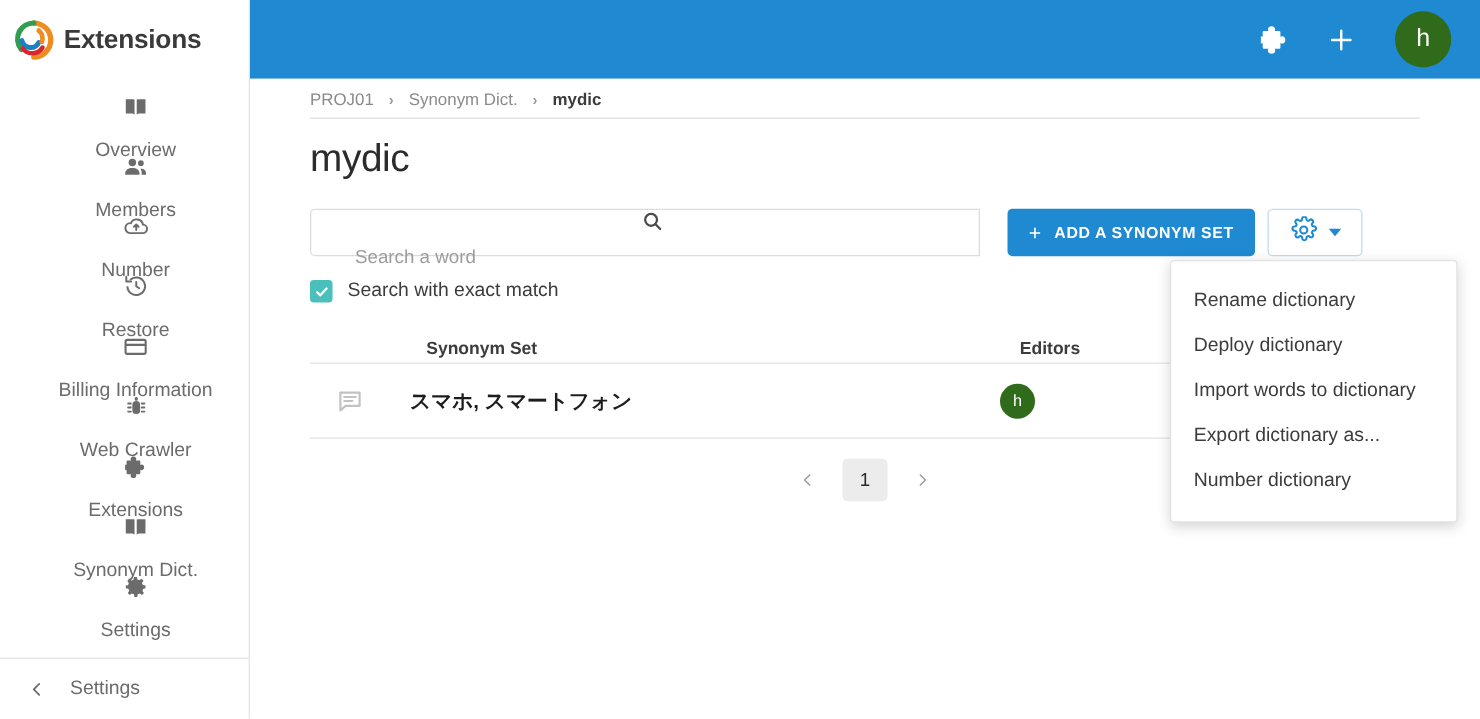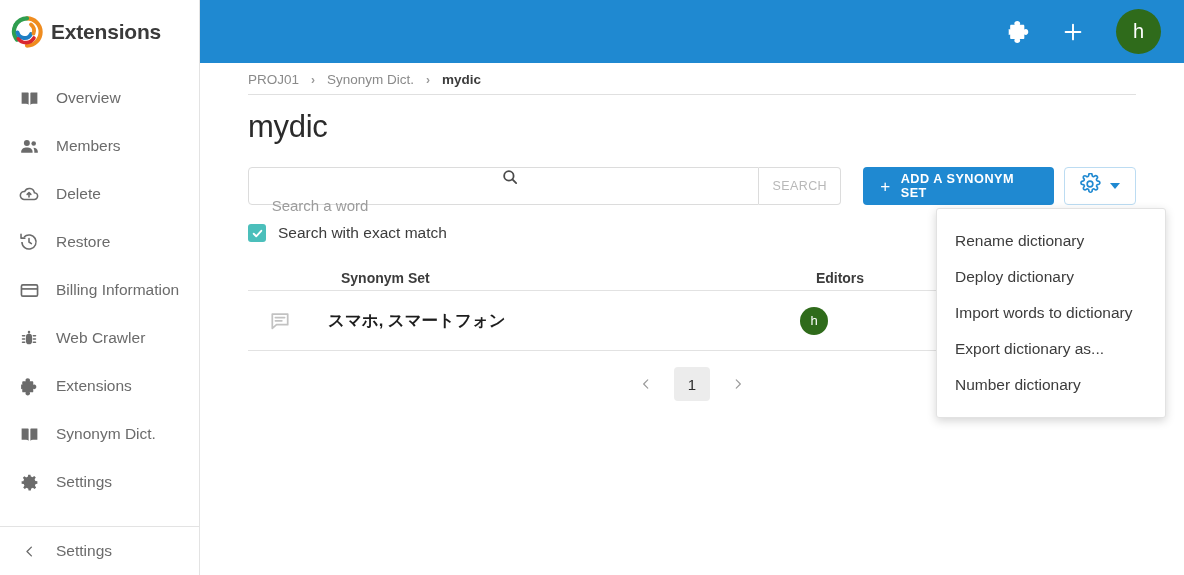--- a/index.html
+++ b/index.html
@@ -32,20 +32,21 @@
     letter-spacing: -0.2px;
   }
   .nav-list { padding-top: 10px; }
   .nav-item {
     display: flex; align-items: center;
     height: 48px;
     padding-left: 18px;
     gap: 16px;
     cursor: pointer;
     color: #6b6b6b;
+    flex-direction: column;
   }
   .nav-item .nav-icon {
     width: 22px; height: 22px; flex: 0 0 22px;
     display: flex; align-items: center; justify-content: center;
     color: #6b6b6b;
   }
   .nav-item .nav-icon svg { display: block; }
   .nav-label { font-size: 15.5px; color: #6b6b6b; white-space: nowrap; }
 
   #collapse-wrap {
@@ -289,21 +290,21 @@
         <span class="nav-label">Members</span>
       </div>
 
       <div class="nav-item">
         <span class="nav-icon">
           <svg width="22" height="22" viewBox="0 0 24 24" fill="none" stroke="currentColor" stroke-width="1.7">
             <path d="M6.5 18h11a3.7 3.7 0 0 0 .4-7.4A5.6 5.6 0 0 0 7.3 9.3 4.3 4.3 0 0 0 6.5 18z"></path>
             <path d="M12 15.3V10.4M12 10.4l-2 2M12 10.4l2 2" stroke-linecap="round"></path>
           </svg>
         </span>
-        <span class="nav-label">Delete</span>
+        <span class="nav-label">Number</span>
       </div>
 
       <div class="nav-item">
         <span class="nav-icon">
           <svg width="22" height="22" viewBox="0 0 24 24" fill="none" stroke="currentColor" stroke-width="1.7">
             <path d="M4.3 12a7.7 7.7 0 1 0 2.3-5.5"></path>
             <path d="M3.3 3.6v4.2h4.2" stroke-linecap="round" stroke-linejoin="round"></path>
             <path d="M12 8.2V12l2.6 1.7" stroke-linecap="round"></path>
           </svg>
         </span>
@@ -407,21 +408,20 @@
     <div id="search-row">
       <div id="search-box">
         <span class="mag">
           <svg width="18" height="18" viewBox="0 0 24 24" fill="none" stroke="currentColor" stroke-width="2.4" stroke-linecap="round">
             <circle cx="10.5" cy="10.5" r="6.3"></circle>
               <path d="M15.2 15.2l5 5"></path>
           </svg>
         </span>
         <input id="search-input" type="text" placeholder="Search a word" style="">
       </div>
-      <div id="search-button">SEARCH</div>
 
       <div id="add-synset-button">
         <span class="plus">+</span>
         <span>ADD A SYNONYM SET</span>
       </div>
 
       <div id="gear-dropdown-button">
         <span>
           <svg width="22" height="22" viewBox="0 0 24 24" fill="none" stroke="currentColor" stroke-width="1.8">
             <circle cx="12" cy="12" r="3.1"></circle>

